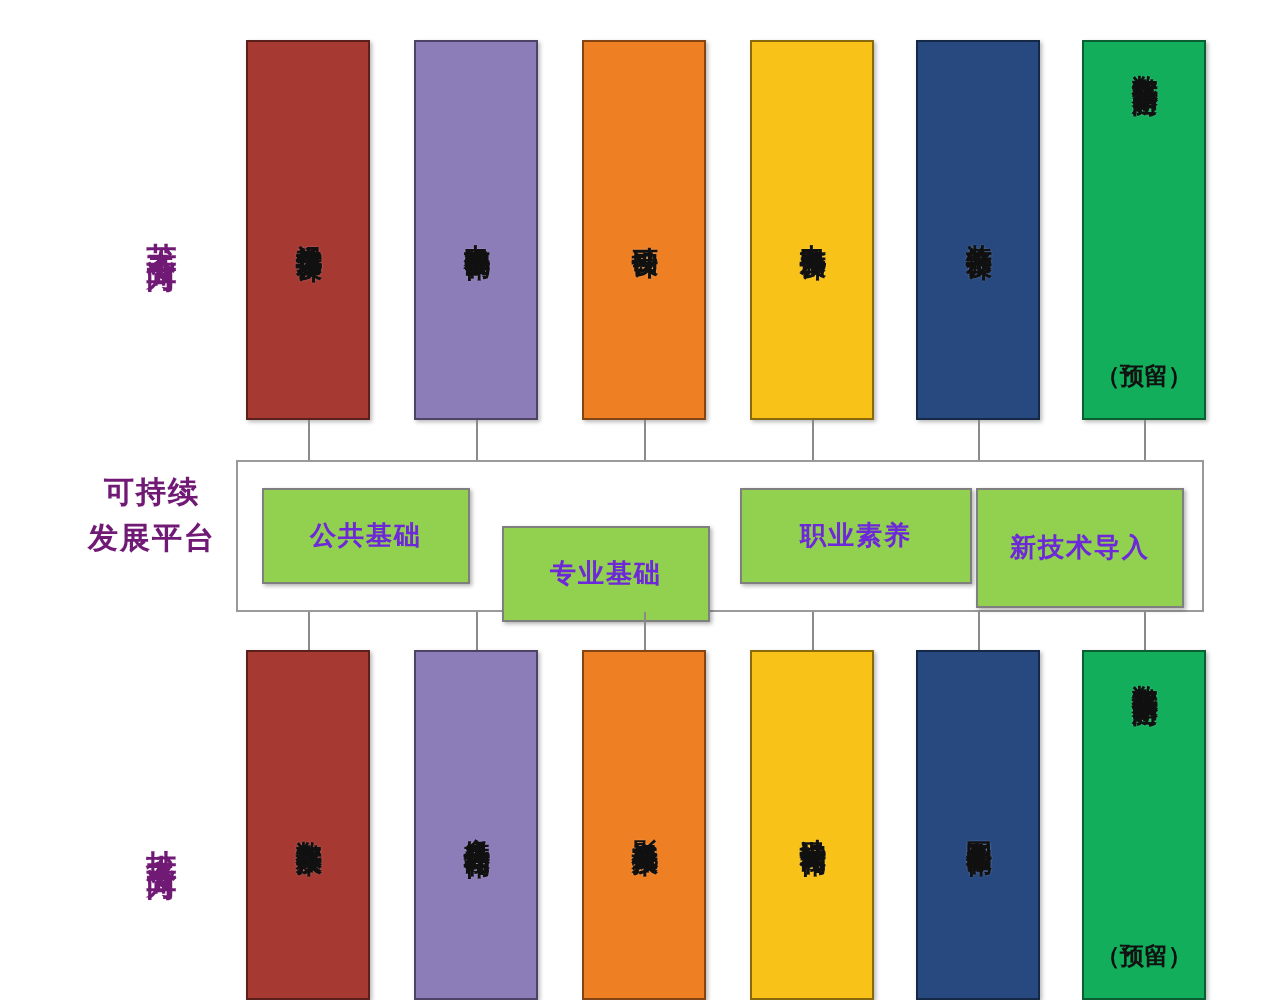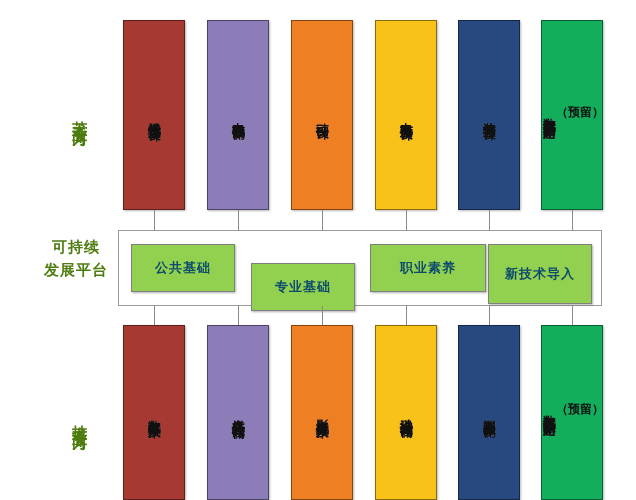--- a/index.html
+++ b/index.html
@@ -19,21 +19,21 @@
   }
 
   
   .side-label {
     position: absolute;
     writing-mode: vertical-rl;
     text-orientation: upright;
     font-weight: bold;
     font-size: 15px;
     letter-spacing: 2px;
-    color: #4d7c0f;
+    color: #701a75;
     line-height: 1.05;
     text-align: center;
     white-space: nowrap;
   }
   .side-label.horiz {
     writing-mode: horizontal-tb;
     text-orientation: mixed;
     letter-spacing: 1px;
     line-height: 1.25;
   }
@@ -54,21 +54,21 @@
     font-weight: bold;
     font-size: 13px;
     line-height: 1.08;
     letter-spacing: 1px;
     color: #111111;
     text-align: center;
     white-space: nowrap;
     text-shadow: 0 0 1px rgba(255,255,255,0.25);
   }
   .colbox.reserved {
-    flex-direction: row;
+    flex-direction: column;
     justify-content: space-between;
     padding-top: 6px;
     padding-bottom: 12px;
   }
   .colbox .htext {
     writing-mode: horizontal-tb;
     font-weight: bold;
     font-size: 12px;
     color: #111111;
     letter-spacing: 0px;
@@ -89,21 +89,21 @@
     background: #92D050;
     border: 1px solid #7f7f7f;
     display: flex;
     align-items: center;
     justify-content: center;
     box-shadow: 1px 1px 2px rgba(0,0,0,0.3);
   }
   .platform-box span {
     font-weight: bold;
     font-size: 13px;
-    color: #0c4a6e;
+    color: #6d28d9;
     letter-spacing: 1px;
     white-space: nowrap;
   }
 
   
   .vline {
     position: absolute;
     width: 1px;
     background: #8a8a8a;
   }

